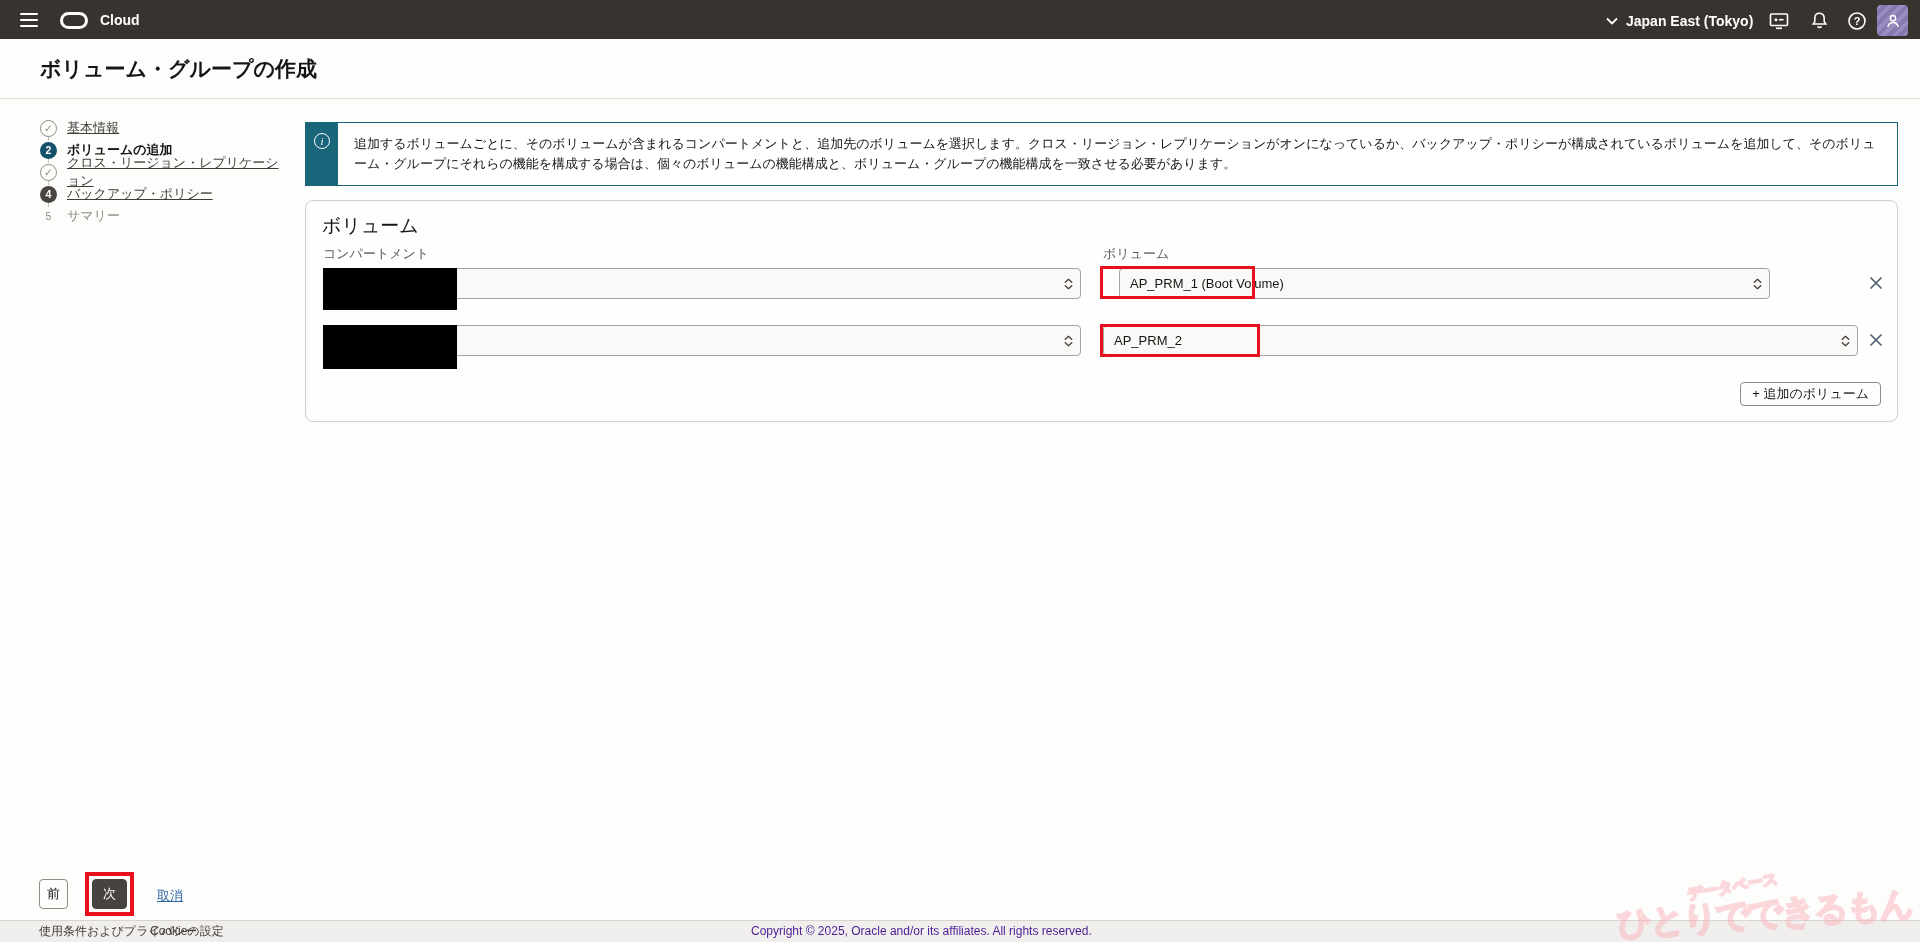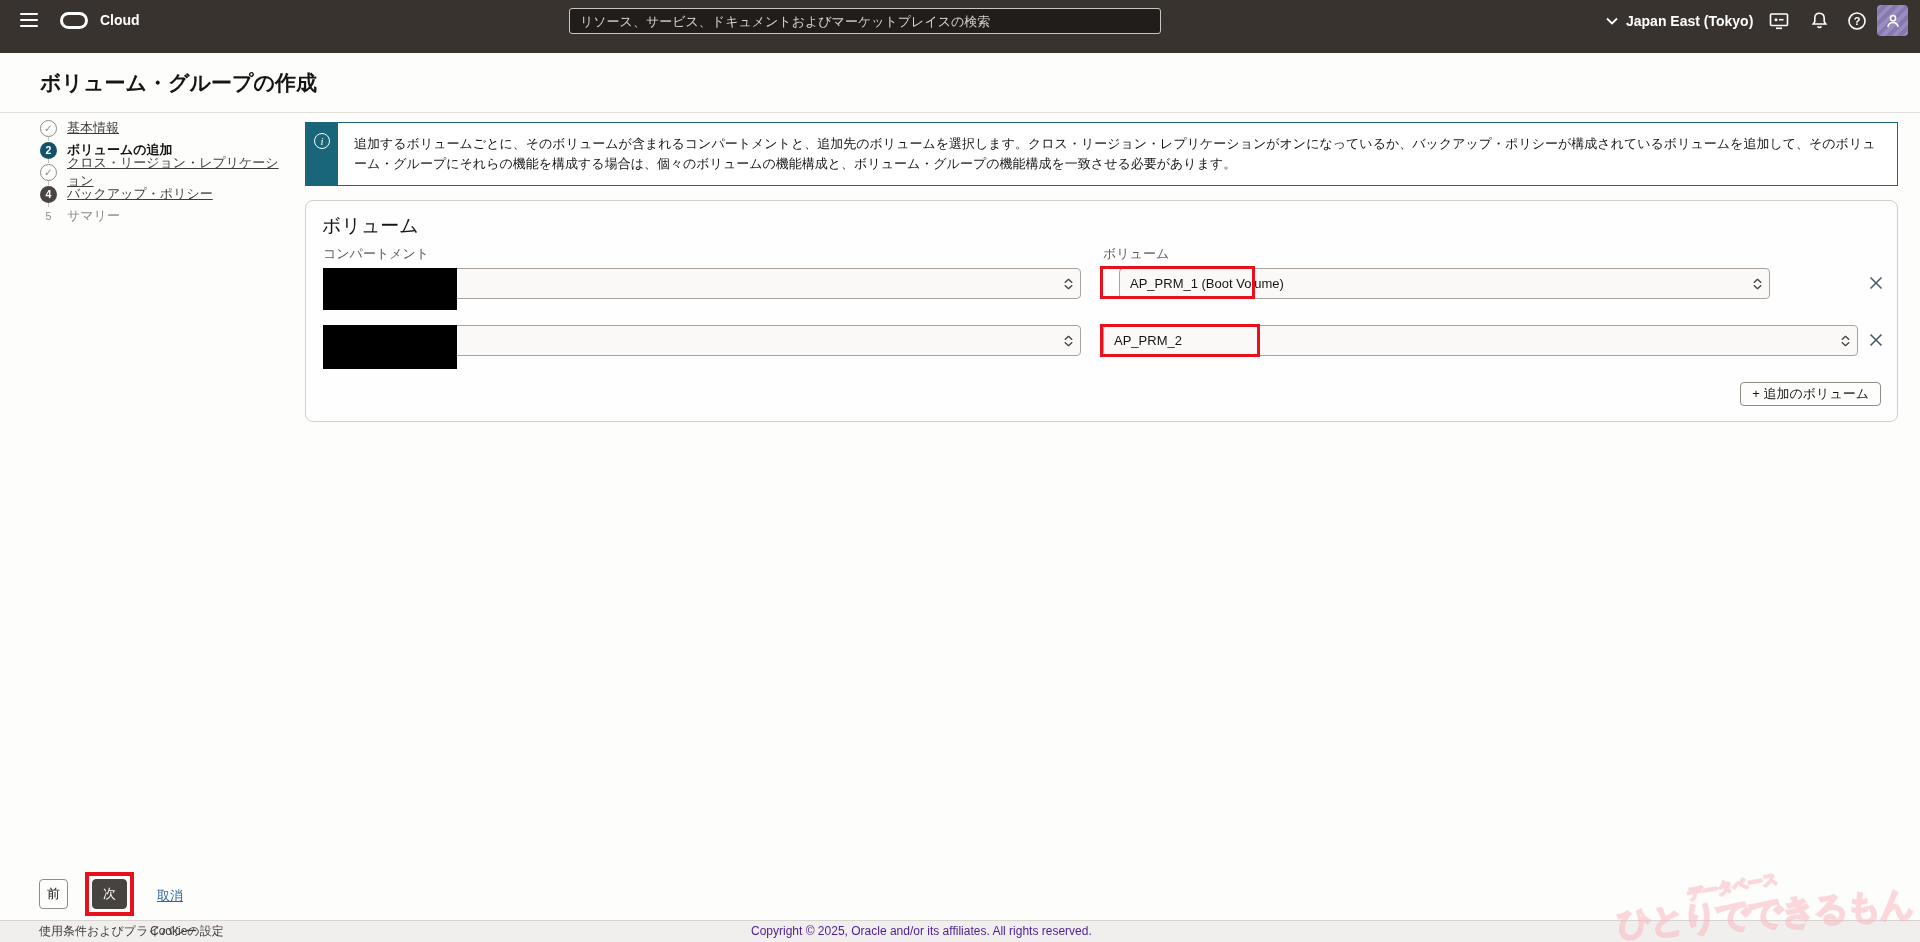--- a/index.html
+++ b/index.html
@@ -19,21 +19,21 @@
     color:#e8e5e1; font-size:13px; padding:0 10px; font-family:inherit; }
   .searchbox input::placeholder { color:#d9d5d0; opacity:1; }
   .region-wrap { position:absolute; left:1606px; top:0; height:41px; display:flex; align-items:center; gap:8px; cursor:pointer; }
   .region-label { color:#fff; font-size:14px; font-weight:700; }
   .top-icon { position:absolute; top:0; height:41px; display:flex; align-items:center; cursor:pointer; }
   .avatar { position:absolute; left:1877px; top:5px; width:31px; height:31px; border-radius:4px;
     background:repeating-linear-gradient(135deg,#9a8cc0 0 4px,#8579ad 4px 8px);
     display:flex; align-items:center; justify-content:center; cursor:pointer; }
 
   
-  .title-bar { position:absolute; top:53px; left:0; width:1920px; height:60px;
+  .title-bar { position:absolute; top:39px; left:0; width:1920px; height:60px;
     background:#fdfdfc; border-bottom:1px solid #e3e0dc; }
   .page-title { position:absolute; left:40px; top:16px; font-size:21px; font-weight:700; color:#161513; }
 
   
   .steps { position:absolute; left:40px; top:117px; list-style:none; width:250px; }
   .step { display:flex; align-items:center; gap:10px; height:22px; position:relative; }
   .marker { width:17px; height:17px; border-radius:50%; flex:0 0 17px;
     display:flex; align-items:center; justify-content:center;
     font-size:10.5px; line-height:1; position:relative; z-index:2; }
   .step:not(:last-child)::before { content:""; position:absolute; left:8px; top:19px;
@@ -112,23 +112,20 @@
 
 <div class="topbar">
   <div class="hamburger">
     <span></span>
       <span></span>
       <span style="margin-bottom:0"></span>
   </div>
   <div class="o-logo"></div>
   <div class="brand">Cloud</div>
 
-  <div class="searchbox">
-    <input type="text" placeholder="リソース、サービス、ドキュメントおよびマーケットプレイスの検索" style="">
-  </div>
 
   <div class="region-wrap">
     <span>
       <svg width="12" height="8" viewBox="0 0 12 8">
           <polyline points="1,1.5 6,6.5 11,1.5" fill="none" stroke="#fff" stroke-width="1.8"></polyline>
         </svg>
     </span>
     <span class="region-label">Japan East (Tokyo)</span>
   </div>
 

